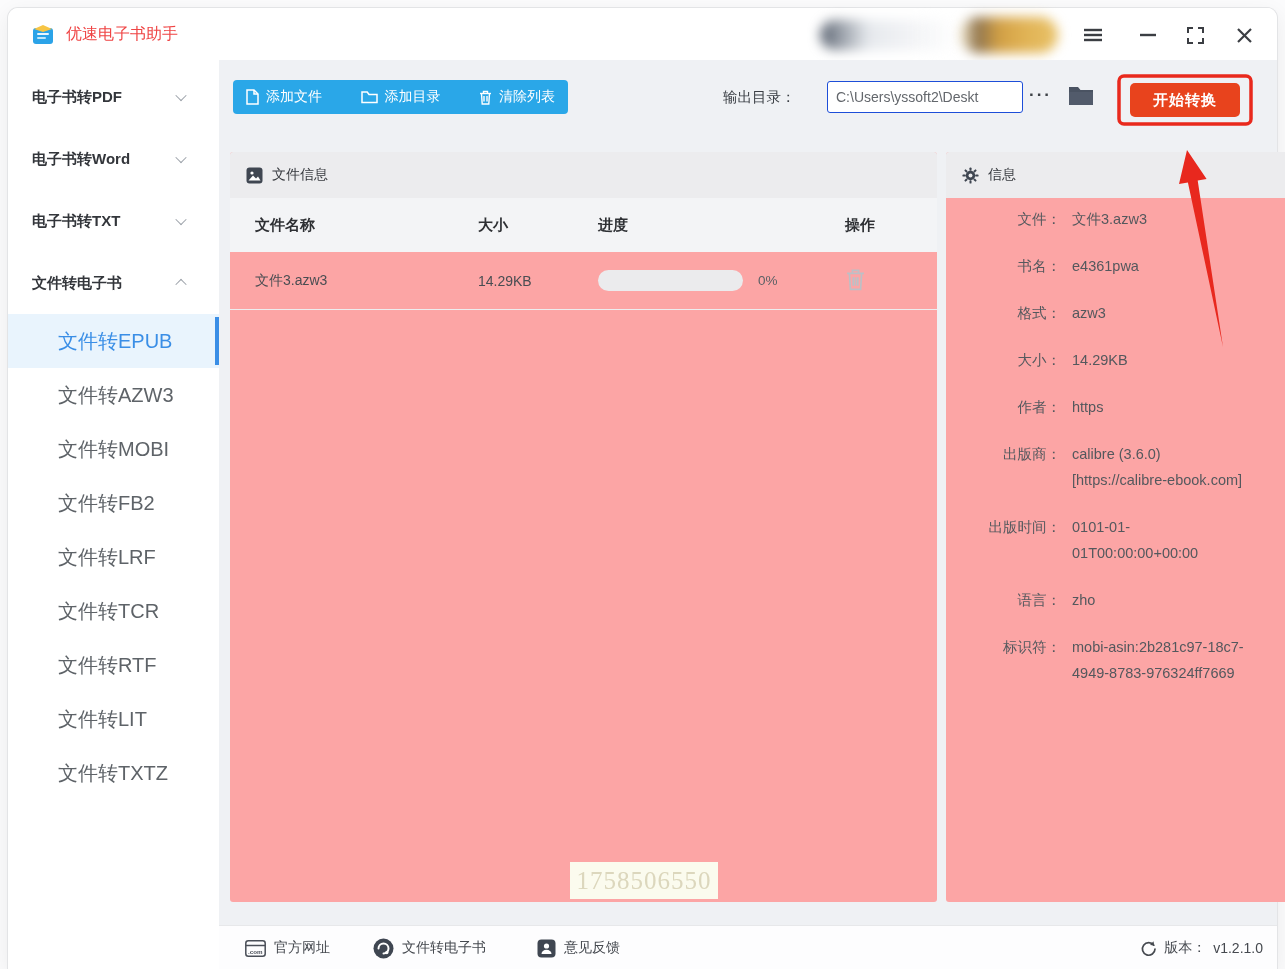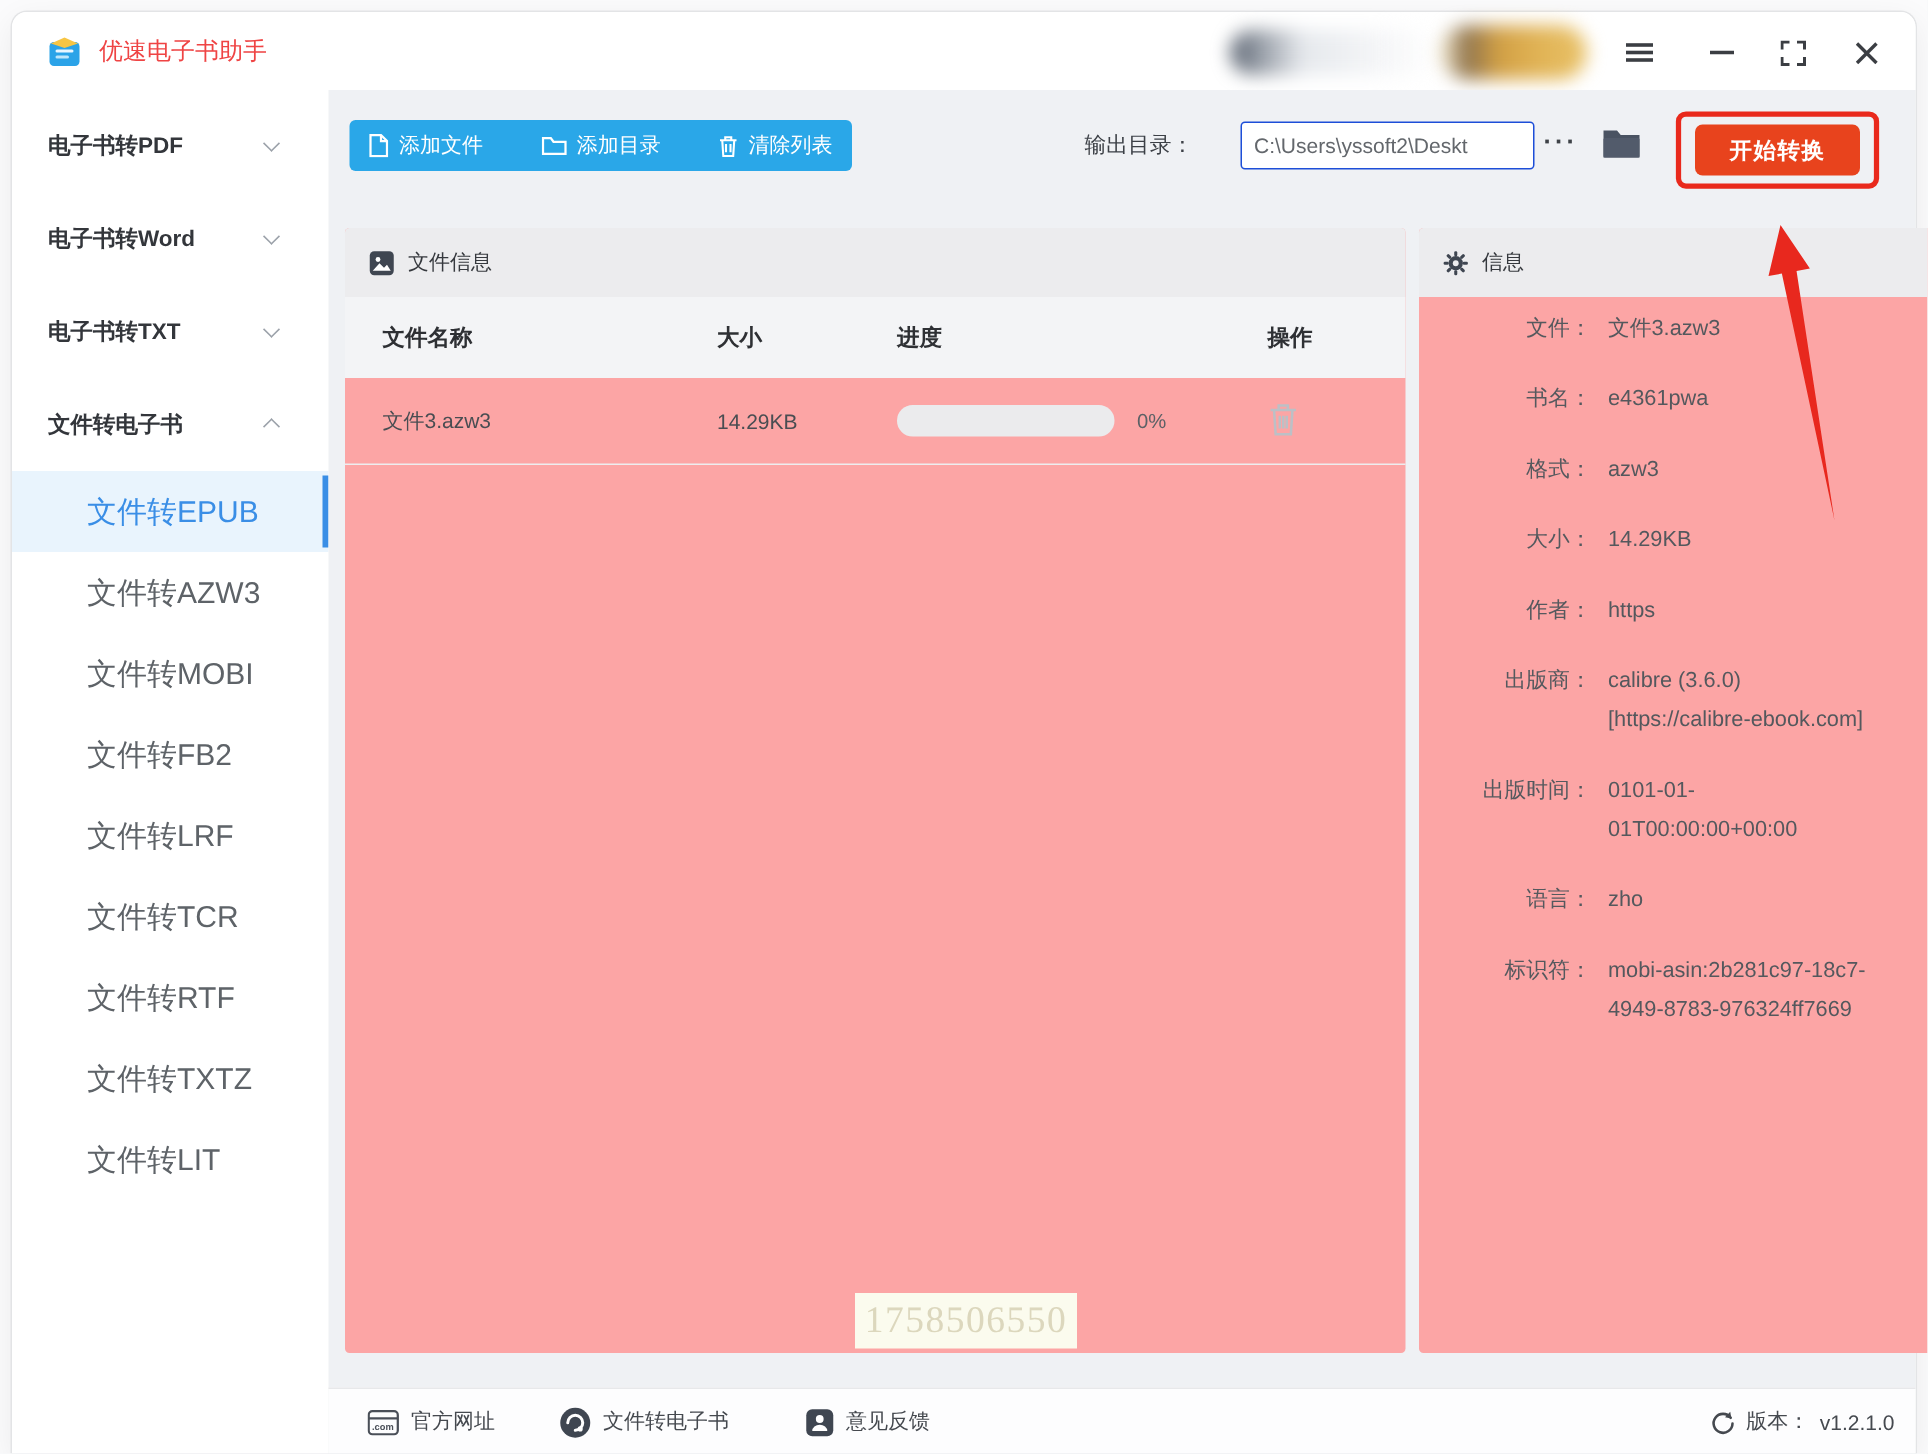--- a/index.html
+++ b/index.html
@@ -148,22 +148,22 @@
         <span class="lbl">文件转电子书</span>
         <span class="chev up"></span>
       </div>
       <div class="nav-sub sel">文件转EPUB</div>
       <div class="nav-sub">文件转AZW3</div>
       <div class="nav-sub">文件转MOBI</div>
       <div class="nav-sub">文件转FB2</div>
       <div class="nav-sub">文件转LRF</div>
       <div class="nav-sub">文件转TCR</div>
       <div class="nav-sub">文件转RTF</div>
+      <div class="nav-sub">文件转LIT</div>
       <div class="nav-sub">文件转TXTZ</div>
-      <div class="nav-sub">文件转LIT</div>
     </div>
 
     <div class="content">
 
       <div class="btn-group">
         <div class="tbtn">
           <svg width="13" height="16" viewBox="0 0 13 16" fill="none" stroke="#fff" stroke-width="1.5">
             <path d="M1 1 H8 L12 5 V15 H1 Z"></path>
               <path d="M8 1 V5 H12"></path>
           </svg>

